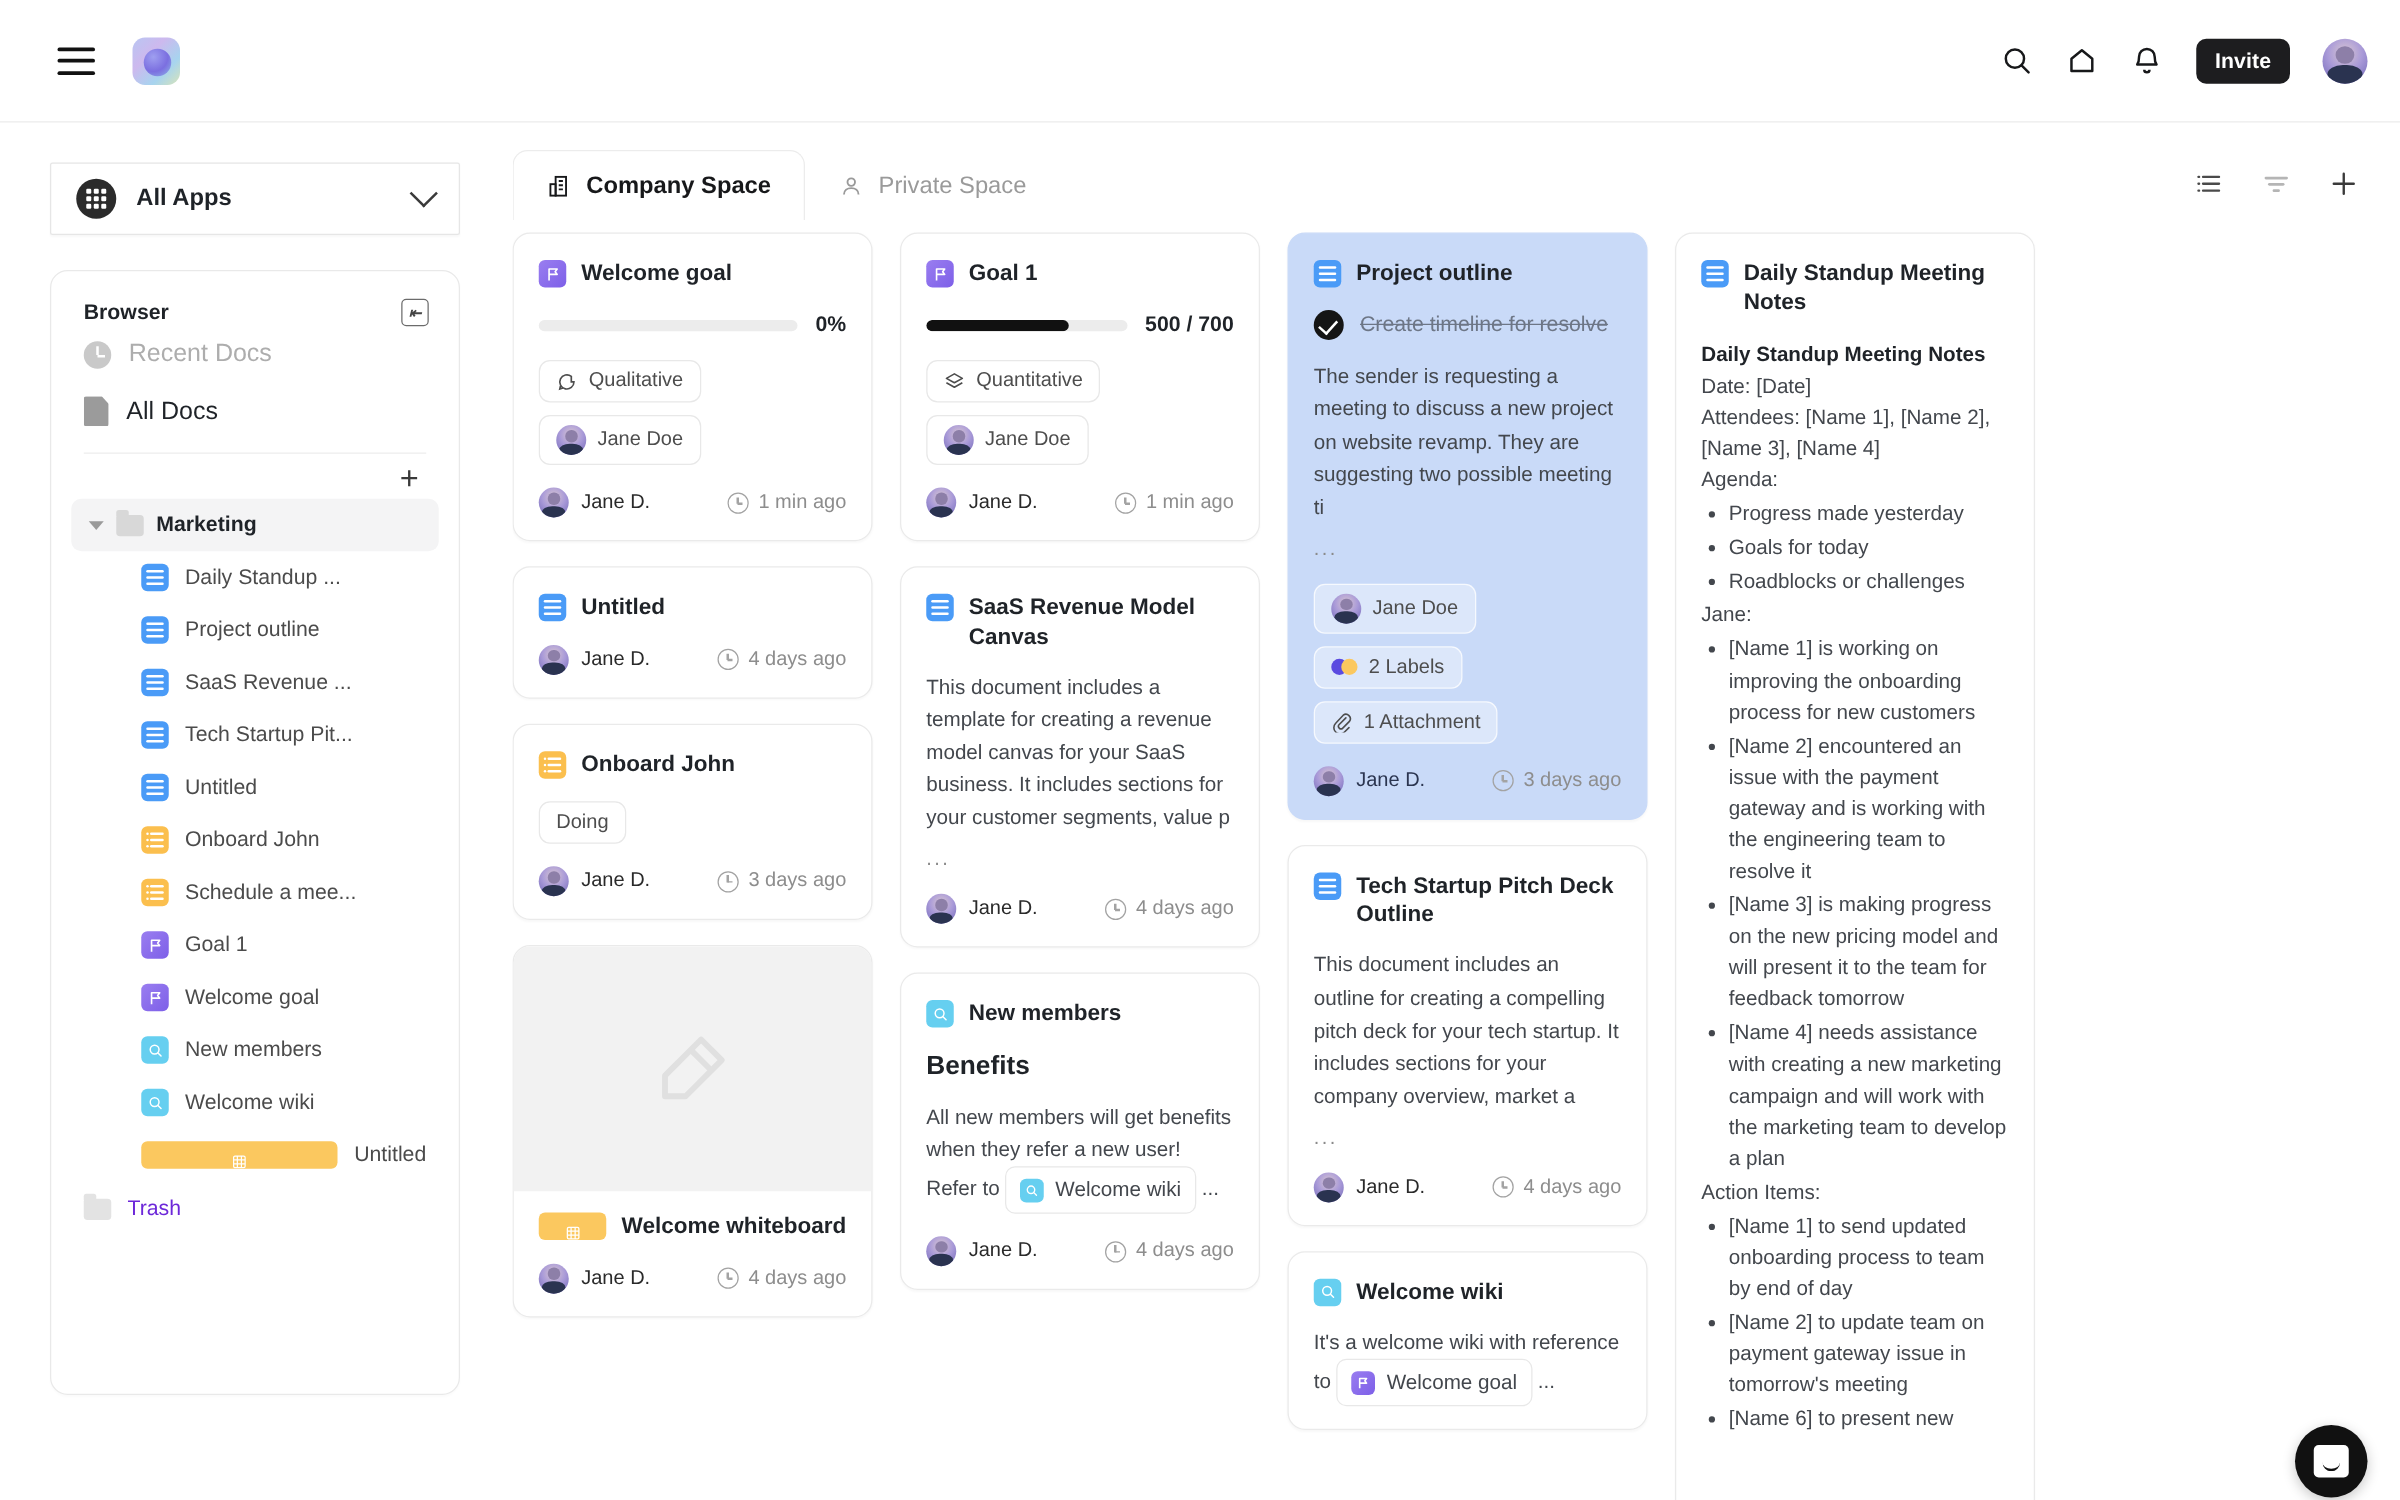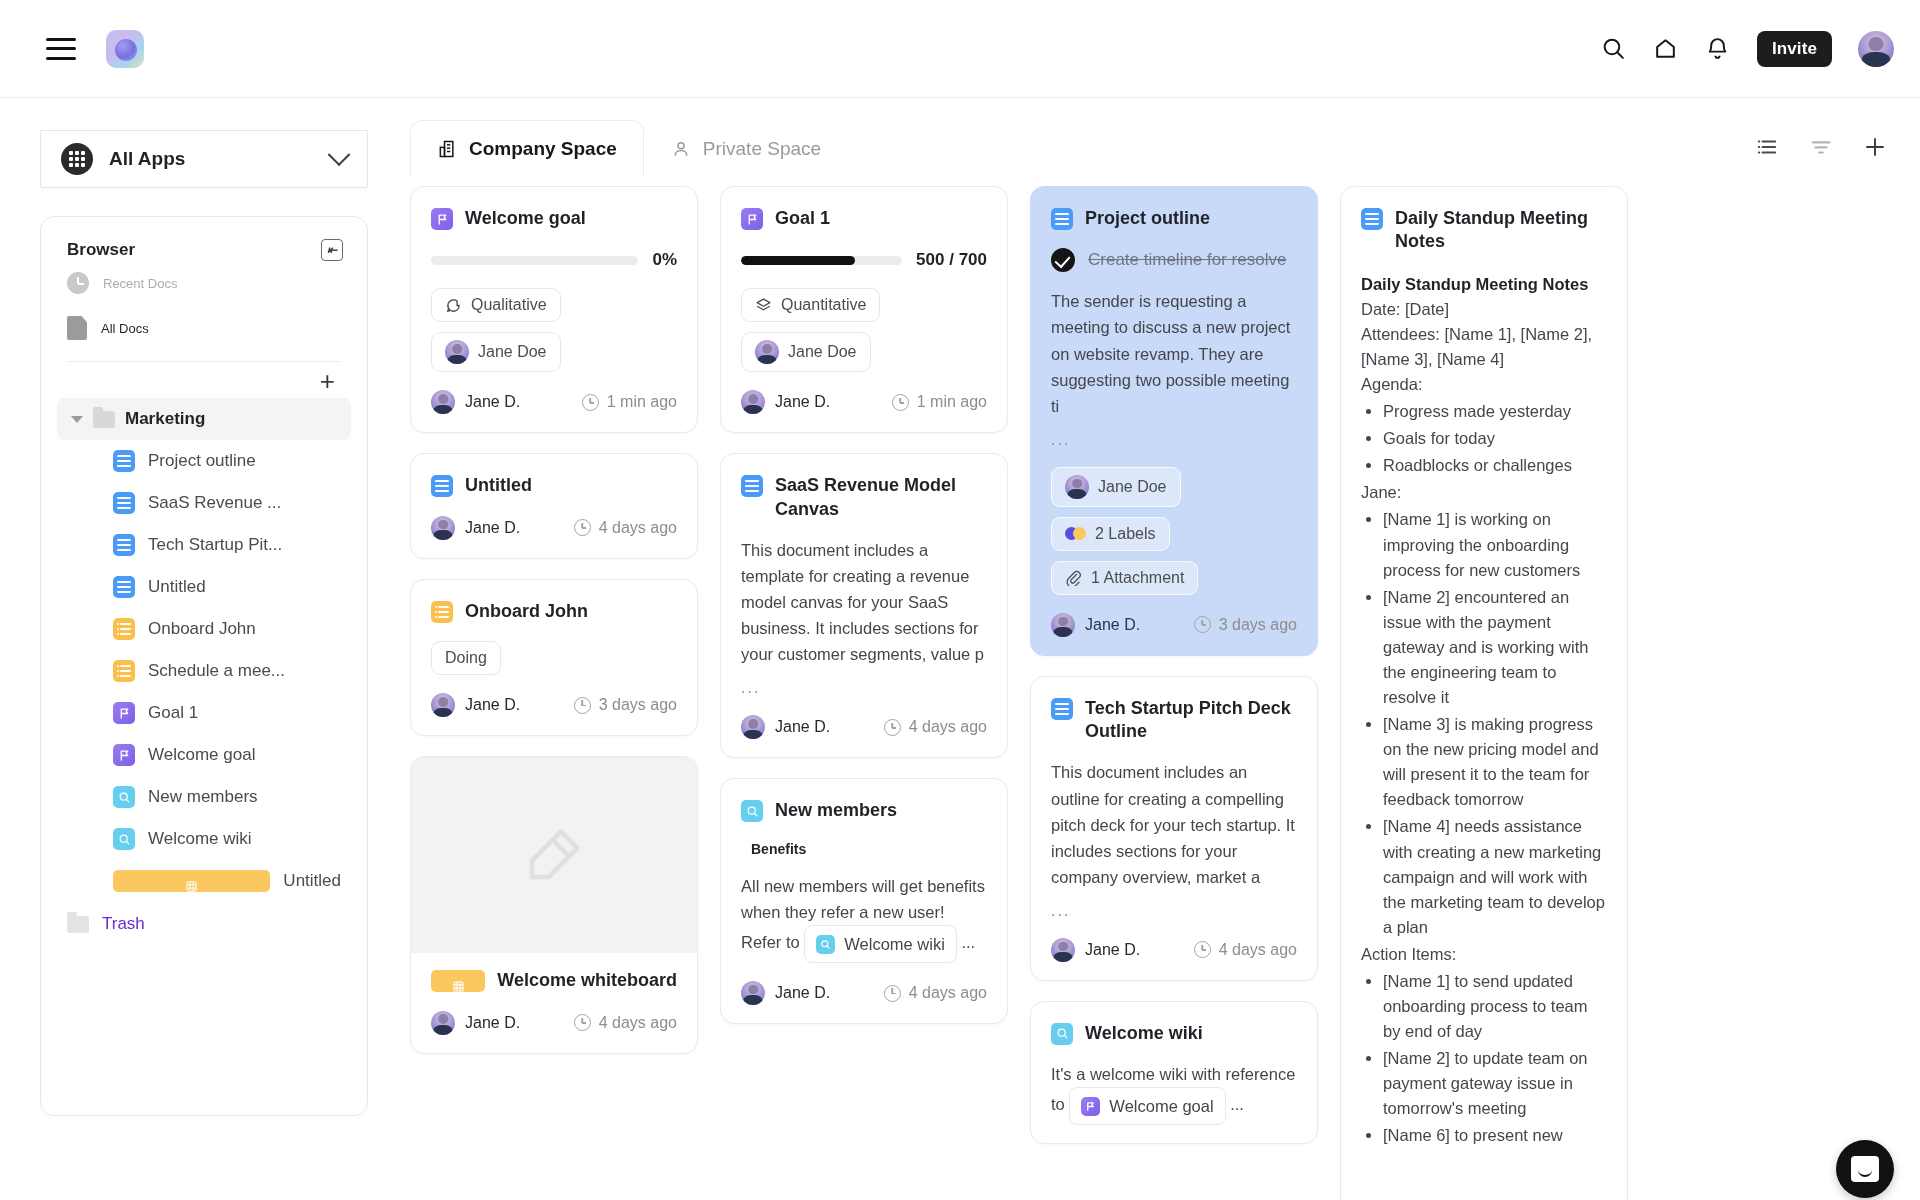--- a/index.html
+++ b/index.html
@@ -71,21 +71,21 @@
     margin-top: 28px; border:1px solid #e9e9e9; border-radius:14px;
     background:#fff; height: 900px; padding: 22px 16px 0 16px;
     box-shadow: 0 1px 2px rgba(0,0,0,.02); overflow:hidden;
   }
   .browser-head { display:flex; align-items:center; padding: 0 8px 0 10px; }
   .browser-title { font-size:17px; font-weight:700; }
   .collapse-btn { margin-left:auto; width:22px; height:22px; border:1.8px solid #6b6b6b;
     border-radius:4px; display:flex; align-items:center; justify-content:center; cursor:pointer; }
   .collapse-btn i { font-size:12px; color:#444; line-height:1; font-weight:700; }
 
-  .nav-row { display:flex; align-items:center; gap:14px; padding: 11px 10px; border-radius:8px; cursor:pointer; font-size:13px; }
+  .nav-row { display:flex; align-items:center; gap:14px; padding: 11px 10px; border-radius:8px; cursor:pointer; font-size:20px; }
   .nav-row.muted { color:#adadad; }
   .clock-ic { width:22px; height:22px; border-radius:50%; background:#c9c9c9; position:relative; flex:none; }
   .clock-ic::before { content:""; position:absolute; left:50%; top:22%; width:2px; height:32%; background:#fff; transform:translateX(-50%); }
   .clock-ic::after { content:""; position:absolute; left:50%; top:50%; width:28%; height:2px; background:#fff; }
   .page-ic { width:20px; height:24px; background:#9b9b9b; border-radius:2px; position:relative; flex:none;
     clip-path: polygon(0 0, 72% 0, 100% 26%, 100% 100%, 0 100%); }
 
   .divider { height:1px; background:#ededed; margin: 10px 10px 0; }
   .plus-row { display:flex; justify-content:flex-end; padding: 6px 16px 4px; }
   .plus-ic { font-size:26px; color:#3a3a3a; cursor:pointer; line-height:1; font-weight:300; }
@@ -176,21 +176,21 @@
   .todo-text { font-size:17px; color:#6d7686; text-decoration: line-through; }
 
   .meta { display:flex; align-items:center; margin-top:18px; font-size:16px; color:#6c6c6c; }
   .meta .who { display:flex; align-items:center; gap:10px; color:#2a2a2a; }
   .card.selected .meta .who { color:#2b3550; }
   .meta .when { margin-left:auto; display:flex; align-items:center; gap:8px; color:#8d8d8d; }
   .clock-sm { width:17px; height:17px; border-radius:50%; border:1.8px solid #a3a3a3; position:relative; flex:none; }
   .clock-sm::before{content:"";position:absolute;left:50%;top:18%;width:1.6px;height:36%;background:#a3a3a3;transform:translateX(-50%);}
   .clock-sm::after{content:"";position:absolute;left:48%;top:48%;width:30%;height:1.6px;background:#a3a3a3;}
 
-  .sub-h { font-size:14px; font-weight:700; margin-top:18px;margin-left:10px; }
+  .sub-h { font-size:21px; font-weight:700; margin-top:18px; }
   .ref-chip { display:inline-flex; align-items:center; gap:9px; border:1px solid #e8e8e8; background:#fff;
     border-radius:8px; padding:5px 11px; font-size:16.5px; vertical-align:middle; cursor:pointer; }
 
   .thumb { height:196px; background:#f2f2f2; display:flex; align-items:center; justify-content:center; }
   .card-foot { padding: 16px 20px 18px; }
 
   .notes-card { padding: 20px 20px 0; height: 100%; overflow:hidden; }
   .notes-body { font-size:16.5px; line-height:1.52; color:#43474d; margin-top:18px; }
   .notes-body b { color:#1f2328; }
   .notes-body ul { margin: 0 0 0 22px; }
@@ -283,20 +283,28 @@
         <div class="plus-ic">+</div>
       </div>
 
       <div class="tree-folder">
         <div class="caret"></div>
         <div class="folder-ic"></div>
         <span>Marketing</span>
       </div>
 
       <div id="tree-list">
+          <div class="tree-item">
+            <span class="dicon doc">
+              <span class="ln" style="top:5px"></span>
+              <span class="ln" style="top:10px"></span>
+              <span class="ln" style="top:15px"></span>
+            </span>
+            <span>Daily Standup ...</span>
+          </div>
           <div class="tree-item">
             <span class="dicon doc">
               <span class="ln" style="top:5px"></span>
               <span class="ln" style="top:10px"></span>
               <span class="ln" style="top:15px"></span>
             </span>
             <span>Project outline</span>
           </div>
           <div class="tree-item">
             <span class="dicon doc">

